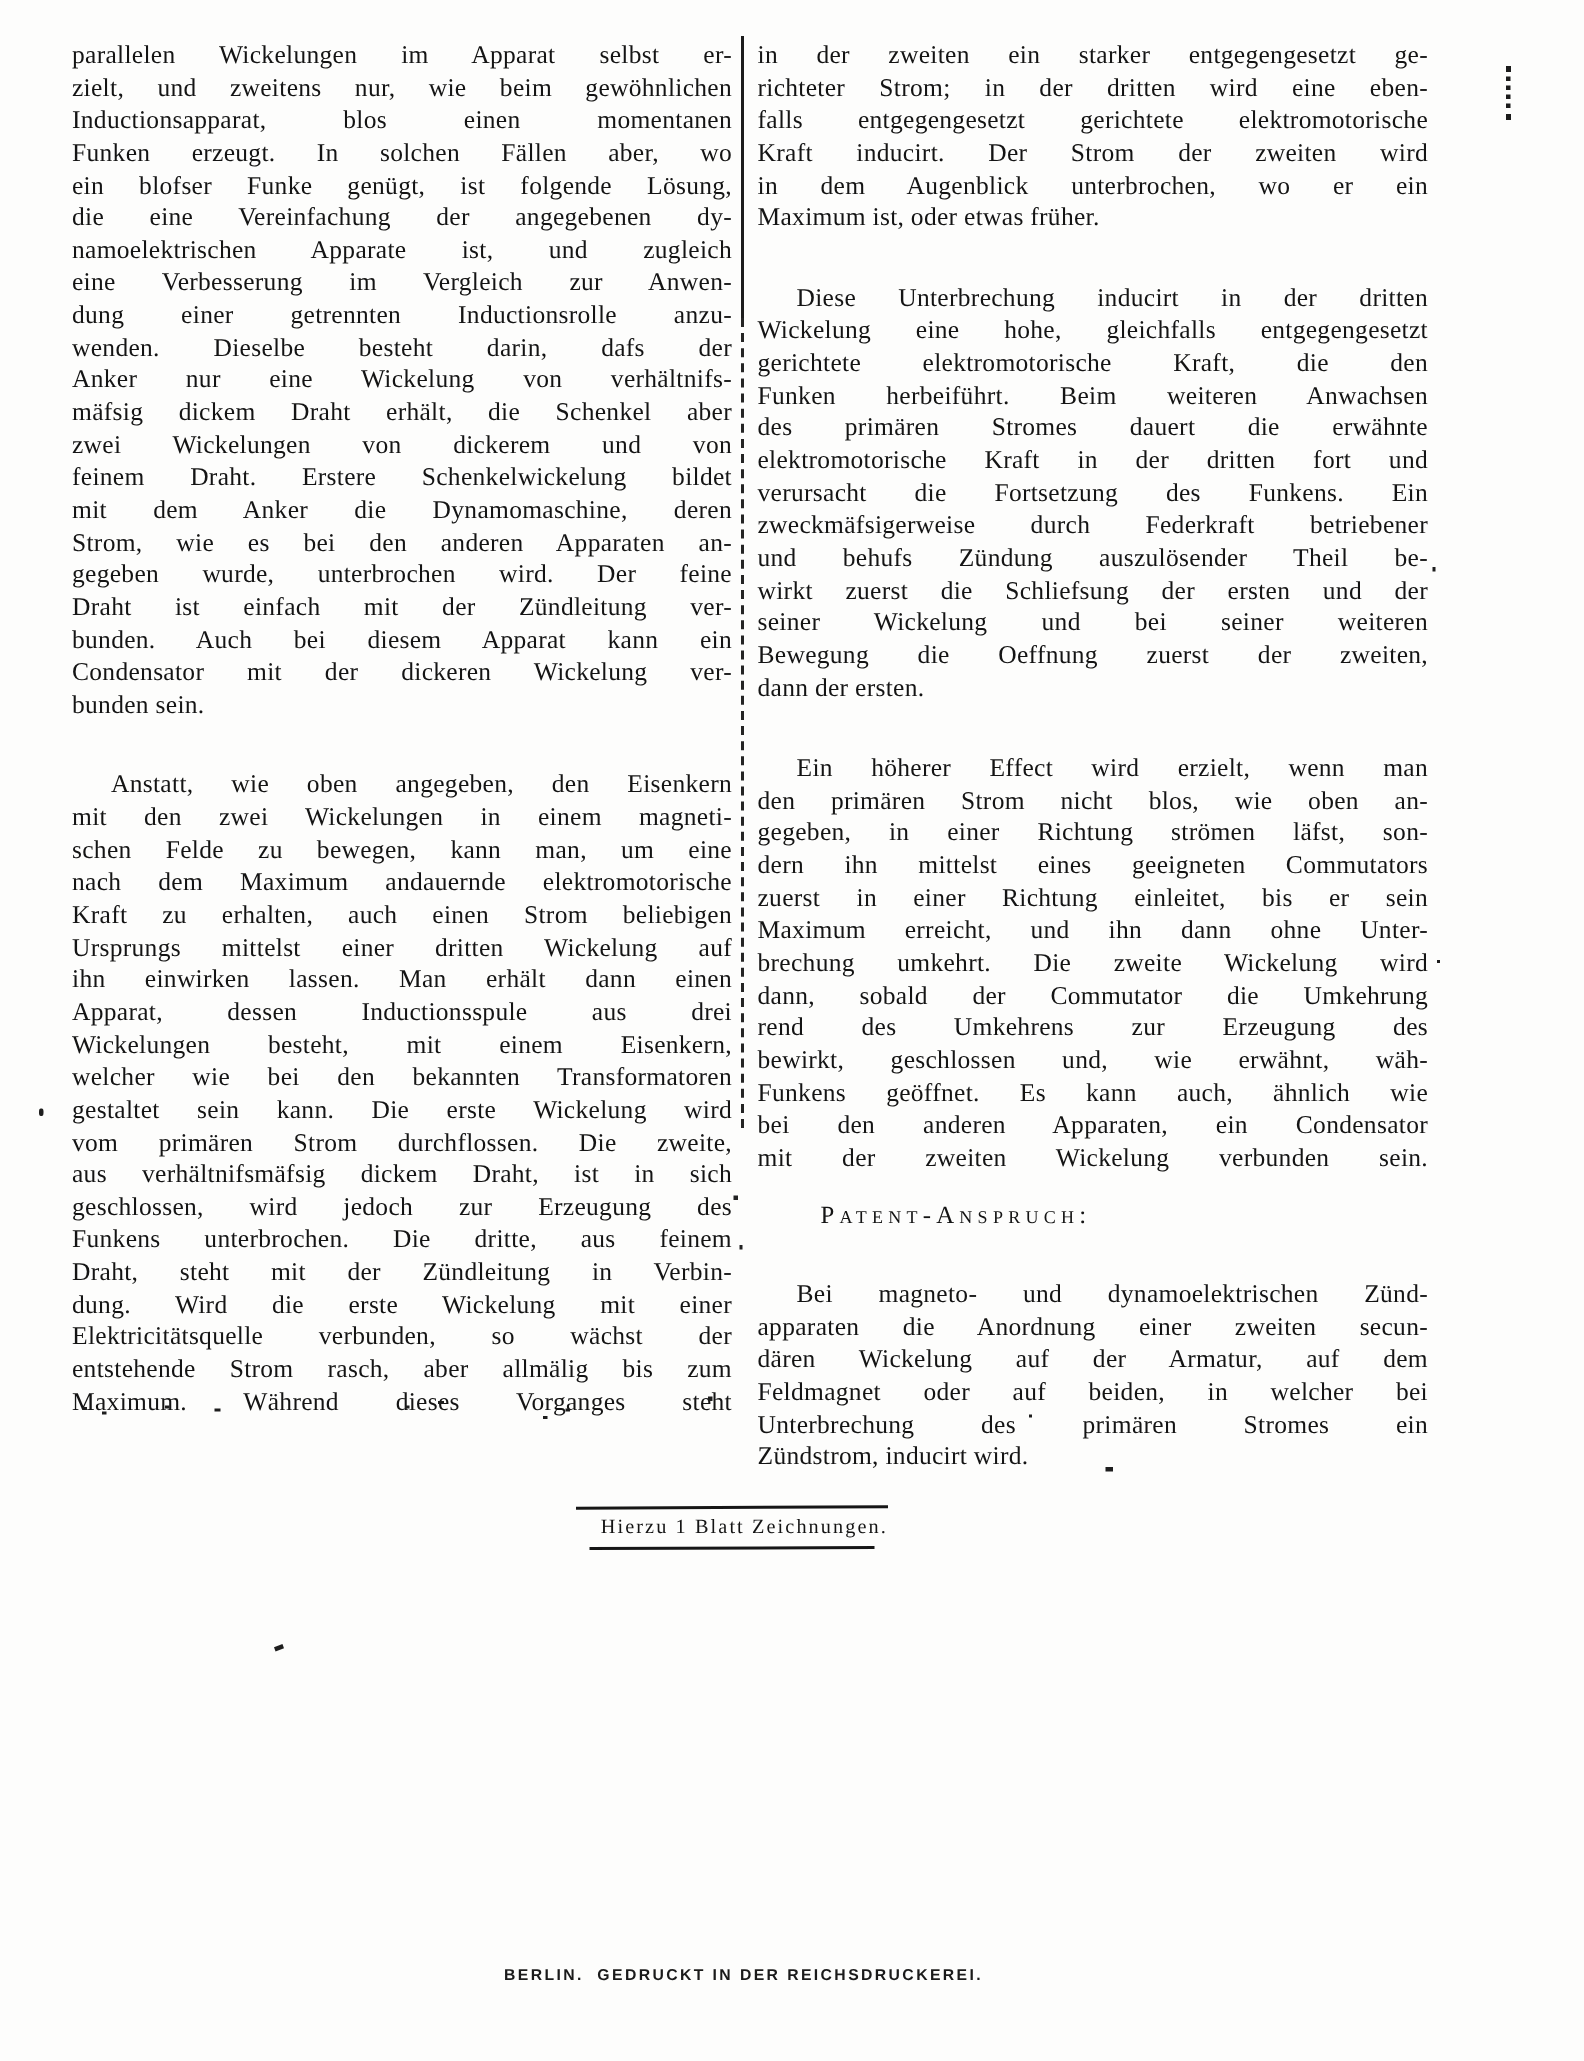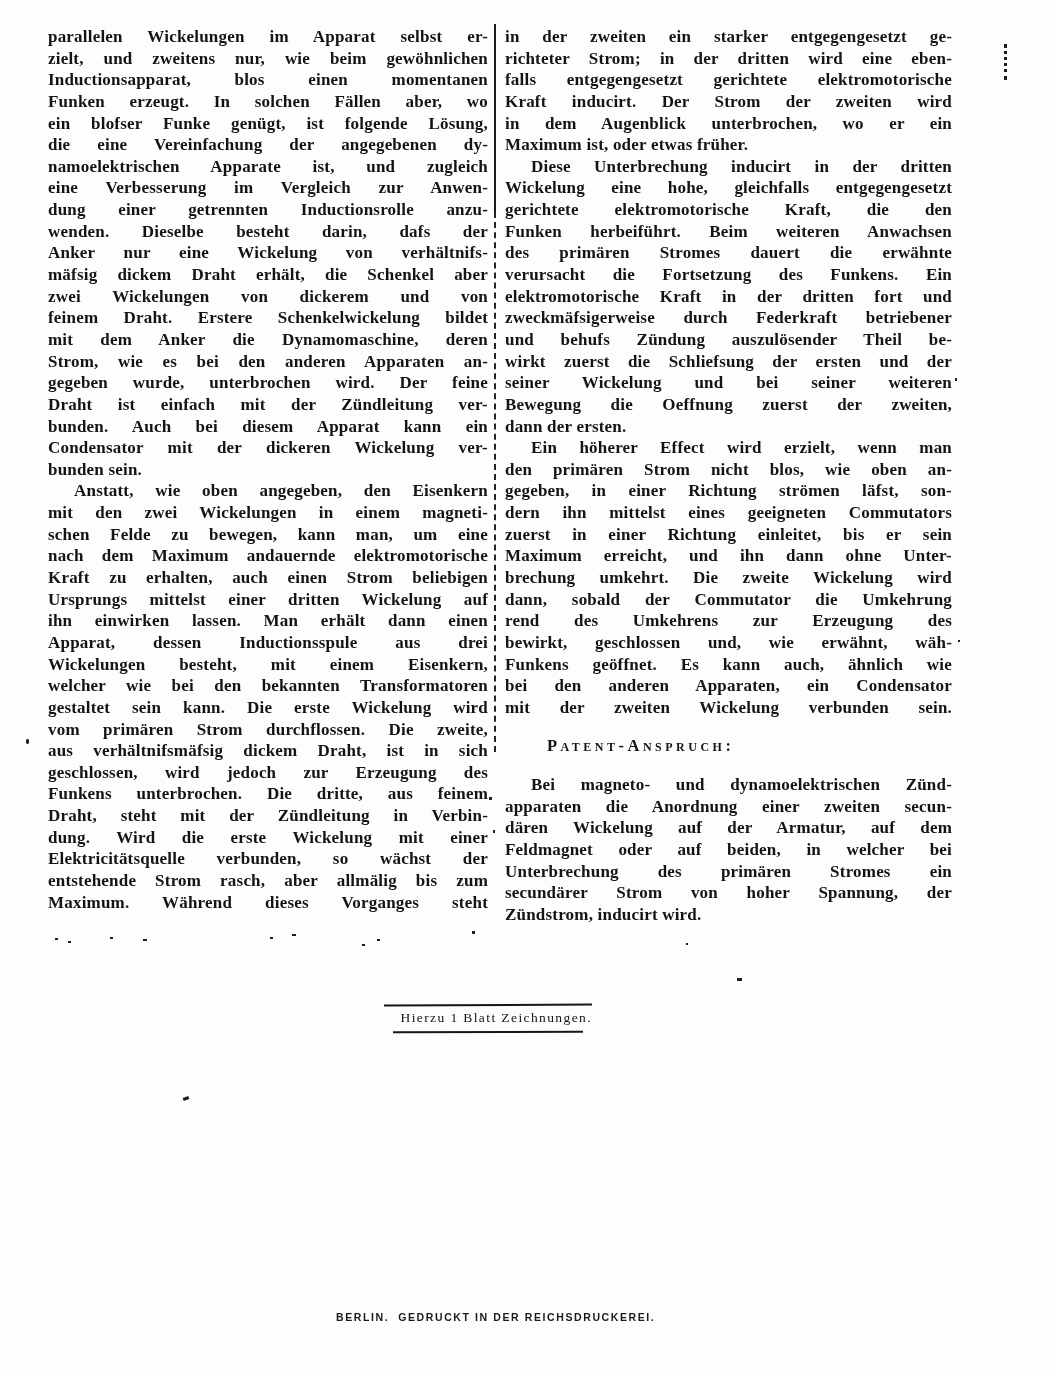--- a/index.html
+++ b/index.html
@@ -9,36 +9,36 @@
   html,body{margin:0;padding:0;}
   body{
     width:1056px;height:1374px;
     background:var(--paper);
     position:relative;
     font-family:"Liberation Serif","DejaVu Serif",serif;
     color:var(--ink);
     overflow:hidden;
   }
   .page{position:absolute;inset:0;}
-  .column{position:absolute;top:26px;font-weight:bold;}
+  .column{position:absolute;top:26px;}
   #col-left{left:48px;width:440px;}
   #col-right{left:505px;width:447px;}
   .line{
     font-size:17px;
     line-height:21.65px;
     height:21.65px;
     letter-spacing:0.2px;
     text-align:justify;
     text-align-last:justify;
     text-justify:inter-word;
     white-space:nowrap;
     overflow:visible;
   }
   .line.end{text-align-last:left;}
-  .line.indent{text-indent:26px;}
+  .line.indent{text-indent:26px;margin-top:32px;}
   .paragraph{margin:0;}
   .paragraph.heading{margin-top:16px;margin-bottom:18px;}
   .paragraph.heading .line{
     text-align-last:left;
     font-variant:small-caps;
     letter-spacing:3.5px;
     text-indent:42px;
     font-size:16.5px;
   }
   
@@ -150,22 +150,22 @@
         <div class="line">Kraft inducirt. Der Strom der zweiten wird</div>
         <div class="line">in dem Augenblick unterbrochen, wo er ein</div>
         <div class="line end">Maximum ist, oder etwas früher.</div>
       </div>
       <div class="paragraph">
         <div class="line indent">Diese Unterbrechung inducirt in der dritten</div>
         <div class="line">Wickelung eine hohe, gleichfalls entgegengesetzt</div>
         <div class="line">gerichtete elektromotorische Kraft, die den</div>
         <div class="line">Funken herbeiführt. Beim weiteren Anwachsen</div>
         <div class="line">des primären Stromes dauert die erwähnte</div>
+        <div class="line">elektromotorische Kraft in der dritten fort und</div>
         <div class="line">verursacht die Fortsetzung des Funkens. Ein</div>
-        <div class="line">elektromotorische Kraft in der dritten fort und</div>
         <div class="line">zweckmäfsigerweise durch Federkraft betriebener</div>
         <div class="line">und behufs Zündung auszulösender Theil be-</div>
         <div class="line">wirkt zuerst die Schliefsung der ersten und der</div>
         <div class="line">seiner Wickelung und bei seiner weiteren</div>
         <div class="line">Bewegung die Oeffnung zuerst der zweiten,</div>
         <div class="line end">dann der ersten.</div>
       </div>
       <div class="paragraph">
         <div class="line indent">Ein höherer Effect wird erzielt, wenn man</div>
         <div class="line">den primären Strom nicht blos, wie oben an-</div>
@@ -183,21 +183,20 @@
       </div>
       <div class="paragraph heading">
         <div class="line end">Patent-Anspruch:</div>
       </div>
       <div class="paragraph">
         <div class="line indent">Bei magneto- und dynamoelektrischen Zünd-</div>
         <div class="line">apparaten die Anordnung einer zweiten secun-</div>
         <div class="line">dären Wickelung auf der Armatur, auf dem</div>
         <div class="line">Feldmagnet oder auf beiden, in welcher bei</div>
         <div class="line">Unterbrechung des primären Stromes ein</div>
-        <div class="line">secundärer Strom von hoher Spannung, der</div>
         <div class="line end">Zündstrom, inducirt wird.</div>
       </div>
     </div>
 
   <div class="notice">
     <div class="rule top"></div>
     <span class="notice-text">Hierzu 1 Blatt Zeichnungen.</span>
     <div class="rule bottom"></div>
   </div>
 

